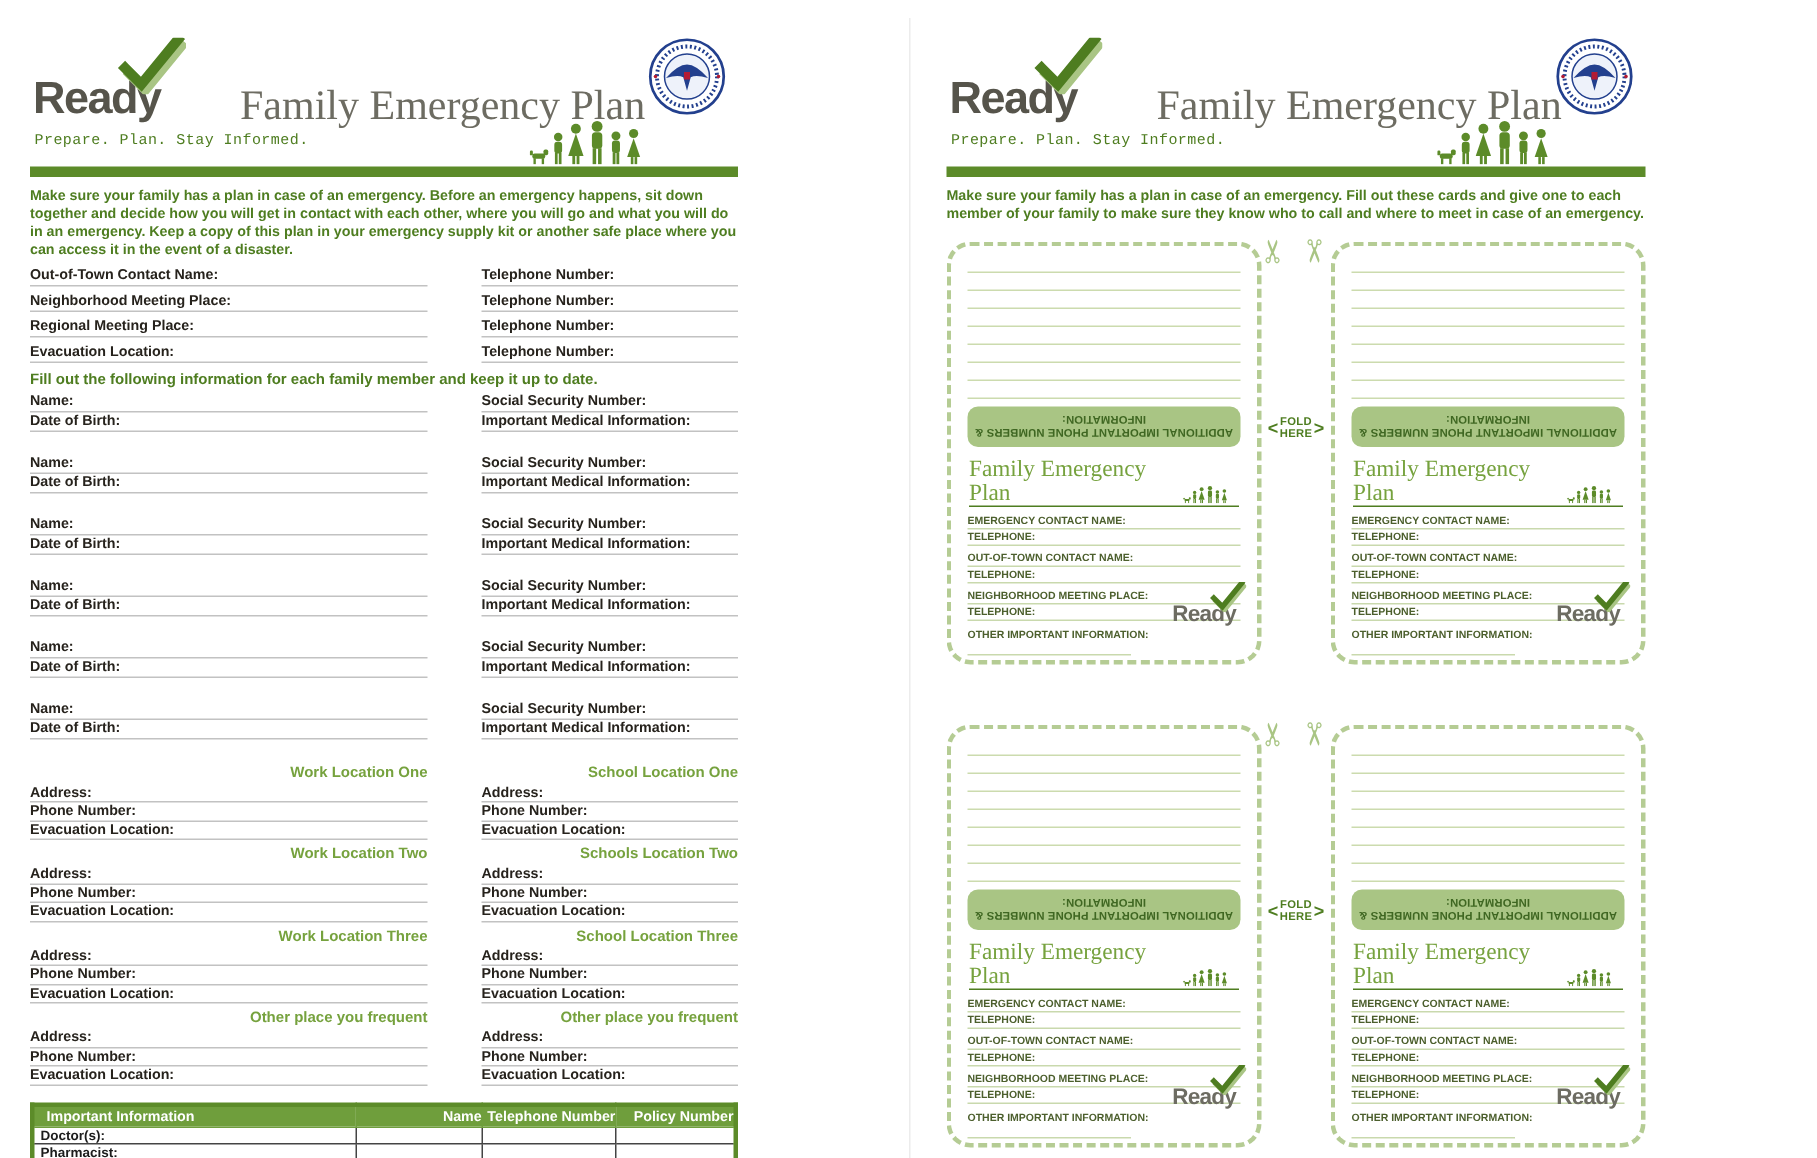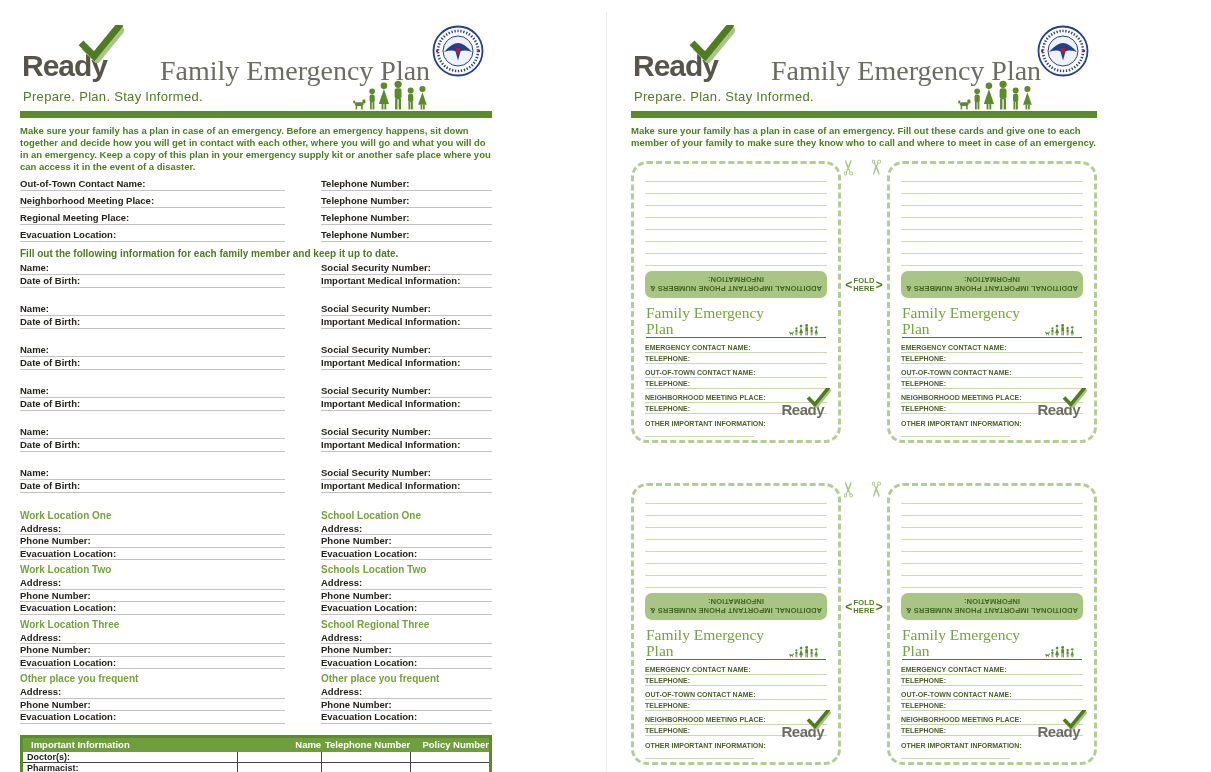--- a/index.html
+++ b/index.html
@@ -8,40 +8,40 @@
   .sheet { position:relative; width:1211px; height:772px; background:#fff; }
   .page { position:absolute; top:12px; height:772px; width:512px; padding:13px 20px 8px 20px; }
   .page-left { left:0; }
   .page-right { left:606px; border-left:1px solid #ececec; padding:13px 21px 8px 24px; }
 
   
   .header { position:relative; height:84px; }
   .brand-wrap { position:absolute; left:2px; top:26px; }
   .brand-name { font-size:30px; font-weight:700; color:#56544b; letter-spacing:-1px; line-height:1; }
   .brand-check { position:absolute; top:-26px; left:56px; width:46px; height:38px; }
-  .tagline { position:absolute; left:3px; top:64px; font-family:Liberation Sans, sans-serif;
-             font-size:13px; color:#4e7d20; letter-spacing:0.3px; }
+  .tagline { position:absolute; left:3px; top:64px; font-family:Liberation Mono, monospace;
+             font-size:10px; color:#4e7d20; letter-spacing:0.3px; }
   .doc-title { position:absolute; left:140px; top:30px; font-family:"Liberation Serif", serif;
                font-size:28px; color:#6d6c62; white-space:nowrap; }
   .seal { position:absolute; right:8px; top:0px; width:52px; height:52px; }
   .fam-header { position:absolute; right:62px; bottom:-2px; width:78px; height:33px; color:#5c8b29; }
   .greenbar { height:7px; background:#5c8b29; margin-top:2px; }
 
   
   .intro { margin-top:7px; font-size:9.5px; font-weight:700; color:#4e7d20; line-height:1.28; }
   .cols2 { display:grid; grid-template-columns:265px 1fr; column-gap:36px; }
   .frow { display:flex; align-items:flex-end; height:17px; border-bottom:1.2px solid #c2c2c2; }
   .frow.compact { height:13px; border-bottom-width:1px; }
   .frow .lbl { font-size:9.5px; font-weight:700; color:#26221c; white-space:nowrap; line-height:1.1; }
   .frow.noline { border-bottom:none; }
   .sec-heading { margin-top:6px; font-size:10px; font-weight:700; color:#4e7d20; height:14px; }
   .mblock { margin-bottom:15px; }
   .places-intro { margin-top:3px; font-size:9.5px; font-weight:700; color:#4e7d20; line-height:1.25; }
   .loc-cols { display:grid; grid-template-columns:265px 1fr; column-gap:36px; margin-top:2px; }
-  .loc-block { margin-bottom:4px; }
+  .loc-block { margin-bottom:4px;text-align:right; }
   .loc-title { font-size:10px; font-weight:700; color:#76a23e; height:13px; margin-top:2px; }
   .loc-block .frow { height:12.5px; border-bottom-width:1px; }
 
   table.info { width:100%; border-collapse:collapse; margin-top:7px; border:3px solid #5c8b29; }
   table.info th { background:#6f9e3c; color:#fff; font-size:9.5px; font-weight:700;
                   height:15px; border:1px solid #6f9e3c;text-align:right; }
   table.info th.c1 { width:46%; text-align:left; padding-left:8px; }
   table.info th.c2 { width:18%; } table.info th.c3 { width:19%; } table.info th.c4 { width:17%; }
   table.info td { border:1px solid #444; height:11.5px; font-size:9px; font-weight:700;
                   color:#1c1c1c; padding:0 4px; }
@@ -382,21 +382,21 @@
     </div>
     <div class="frow">
       <span class="lbl">Phone Number:</span>
     </div>
     <div class="frow">
       <span class="lbl">Evacuation Location:</span>
     </div>
   </div>
 
   <div class="loc-block">
-    <div class="loc-title">School Regional Three</div>
+    <div class="loc-title">School Location Three</div>
     <div class="frow">
       <span class="lbl">Address:</span>
     </div>
     <div class="frow">
       <span class="lbl">Phone Number:</span>
     </div>
     <div class="frow">
       <span class="lbl">Evacuation Location:</span>
     </div>
   </div>

